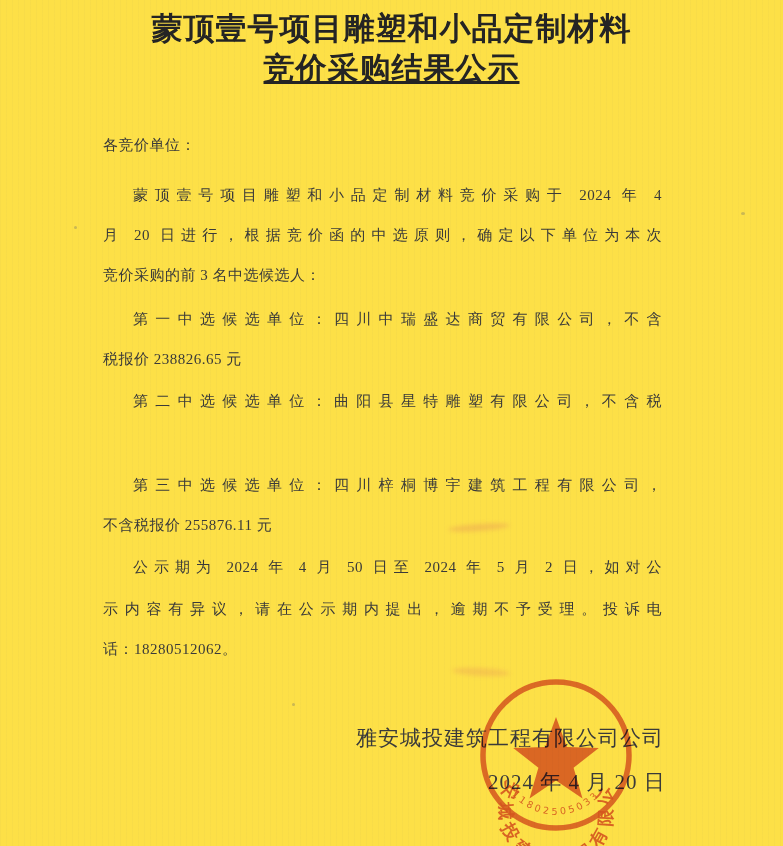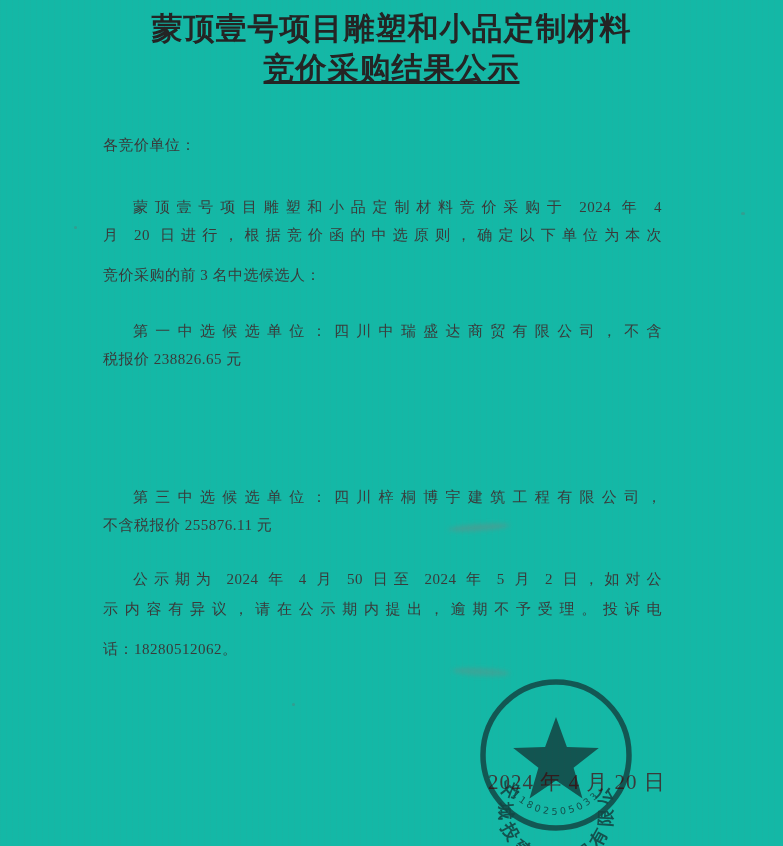--- a/index.html
+++ b/index.html
@@ -1,19 +1,19 @@
 <!DOCTYPE html>
 <html><head>
 <meta charset="utf-8">
 <style>
   html,body{margin:0;padding:0;}
   .page{
     position:relative;
     width:783px;height:846px;
-    background:#14b8a6;
+    background:#fde047;
     overflow:hidden;
     font-family:"Liberation Serif","DejaVu Serif",serif;
   }
   .scan-stripes{
     position:absolute;inset:0;
     background:repeating-linear-gradient(90deg,
       rgba(120,120,110,0.035) 0px, rgba(120,120,110,0.035) 1px,
       transparent 1px, transparent 6px);
     pointer-events:none;
   }
@@ -32,21 +32,21 @@
     letter-spacing:0.5px;
     white-space:nowrap;
   }
   .jf{ 
     width:559px;
     white-space:normal;
     text-align:justify;
     text-align-last:justify;
     box-sizing:border-box;
   }
-  .ind{padding-left:30px;margin-top:12px;}
+  .ind{padding-left:30px;}
   .sig{
     position:absolute;
     font-size:21px;color:#3a3a3a;letter-spacing:1px;white-space:nowrap;
   }
   .sig.company{left:356px;top:724px;}
   .sig.date{left:488px;top:768px;}
   .seal{
     position:absolute;left:466px;top:664px;width:180px;height:182px;
     mix-blend-mode:multiply;
     opacity:0.92;
@@ -72,26 +72,28 @@
 
   <div class="title l1">蒙顶壹号项目雕塑和小品定制材料</div>
   <div class="title l2">竞价采购结果公示</div>
 
   <div class="bline" style="top:136px;">各竞价单位：</div>
   <div class="bline jf ind" style="top:186px;">蒙顶壹号项目雕塑和小品定制材料竞价采购于 2024 年 4</div>
   <div class="bline jf" style="top:226px;">月 20 日进行，根据竞价函的中选原则，确定以下单位为本次</div>
   <div class="bline" style="top:266px;">竞价采购的前 3 名中选候选人：</div>
   <div class="bline jf ind" style="top:310px;">第一中选候选单位：四川中瑞盛达商贸有限公司，不含</div>
   <div class="bline" style="top:350px;">税报价 238826.65 元</div>
+  <div class="bline jf ind" style="top:392px;">第二中选候选单位：曲阳县星特雕塑有限公司，不含税</div>
   <div class="bline jf ind" style="top:476px;">第三中选候选单位：四川梓桐博宇建筑工程有限公司，</div>
   <div class="bline" style="top:516px;">不含税报价 255876.11 元</div>
   <div class="bline jf ind" style="top:558px;">公示期为 2024 年 4 月 50 日至 2024 年 5 月 2 日，如对公</div>
   <div class="bline jf" style="top:600px;">示内容有异议，请在公示期内提出，逾期不予受理。投诉电</div>
   <div class="bline" style="top:640px;">话：18280512062。</div>
 
+  <div class="sig company">雅安城投建筑工程有限公司公司</div>
   <div class="sig date">2024 年 4 月 20 日</div>
 
   <div class="smudge red1"></div>
   <div class="smudge red2"></div>
   <div class="speck s1"></div>
   <div class="speck s2"></div>
   <div class="speck s3"></div>
 
   <svg class="seal" viewBox="0 0 180 180">
     <circle cx="90" cy="90" r="73" fill="none" stroke="#d4545c" stroke-width="5.5" stroke-opacity="0.85"></circle>

